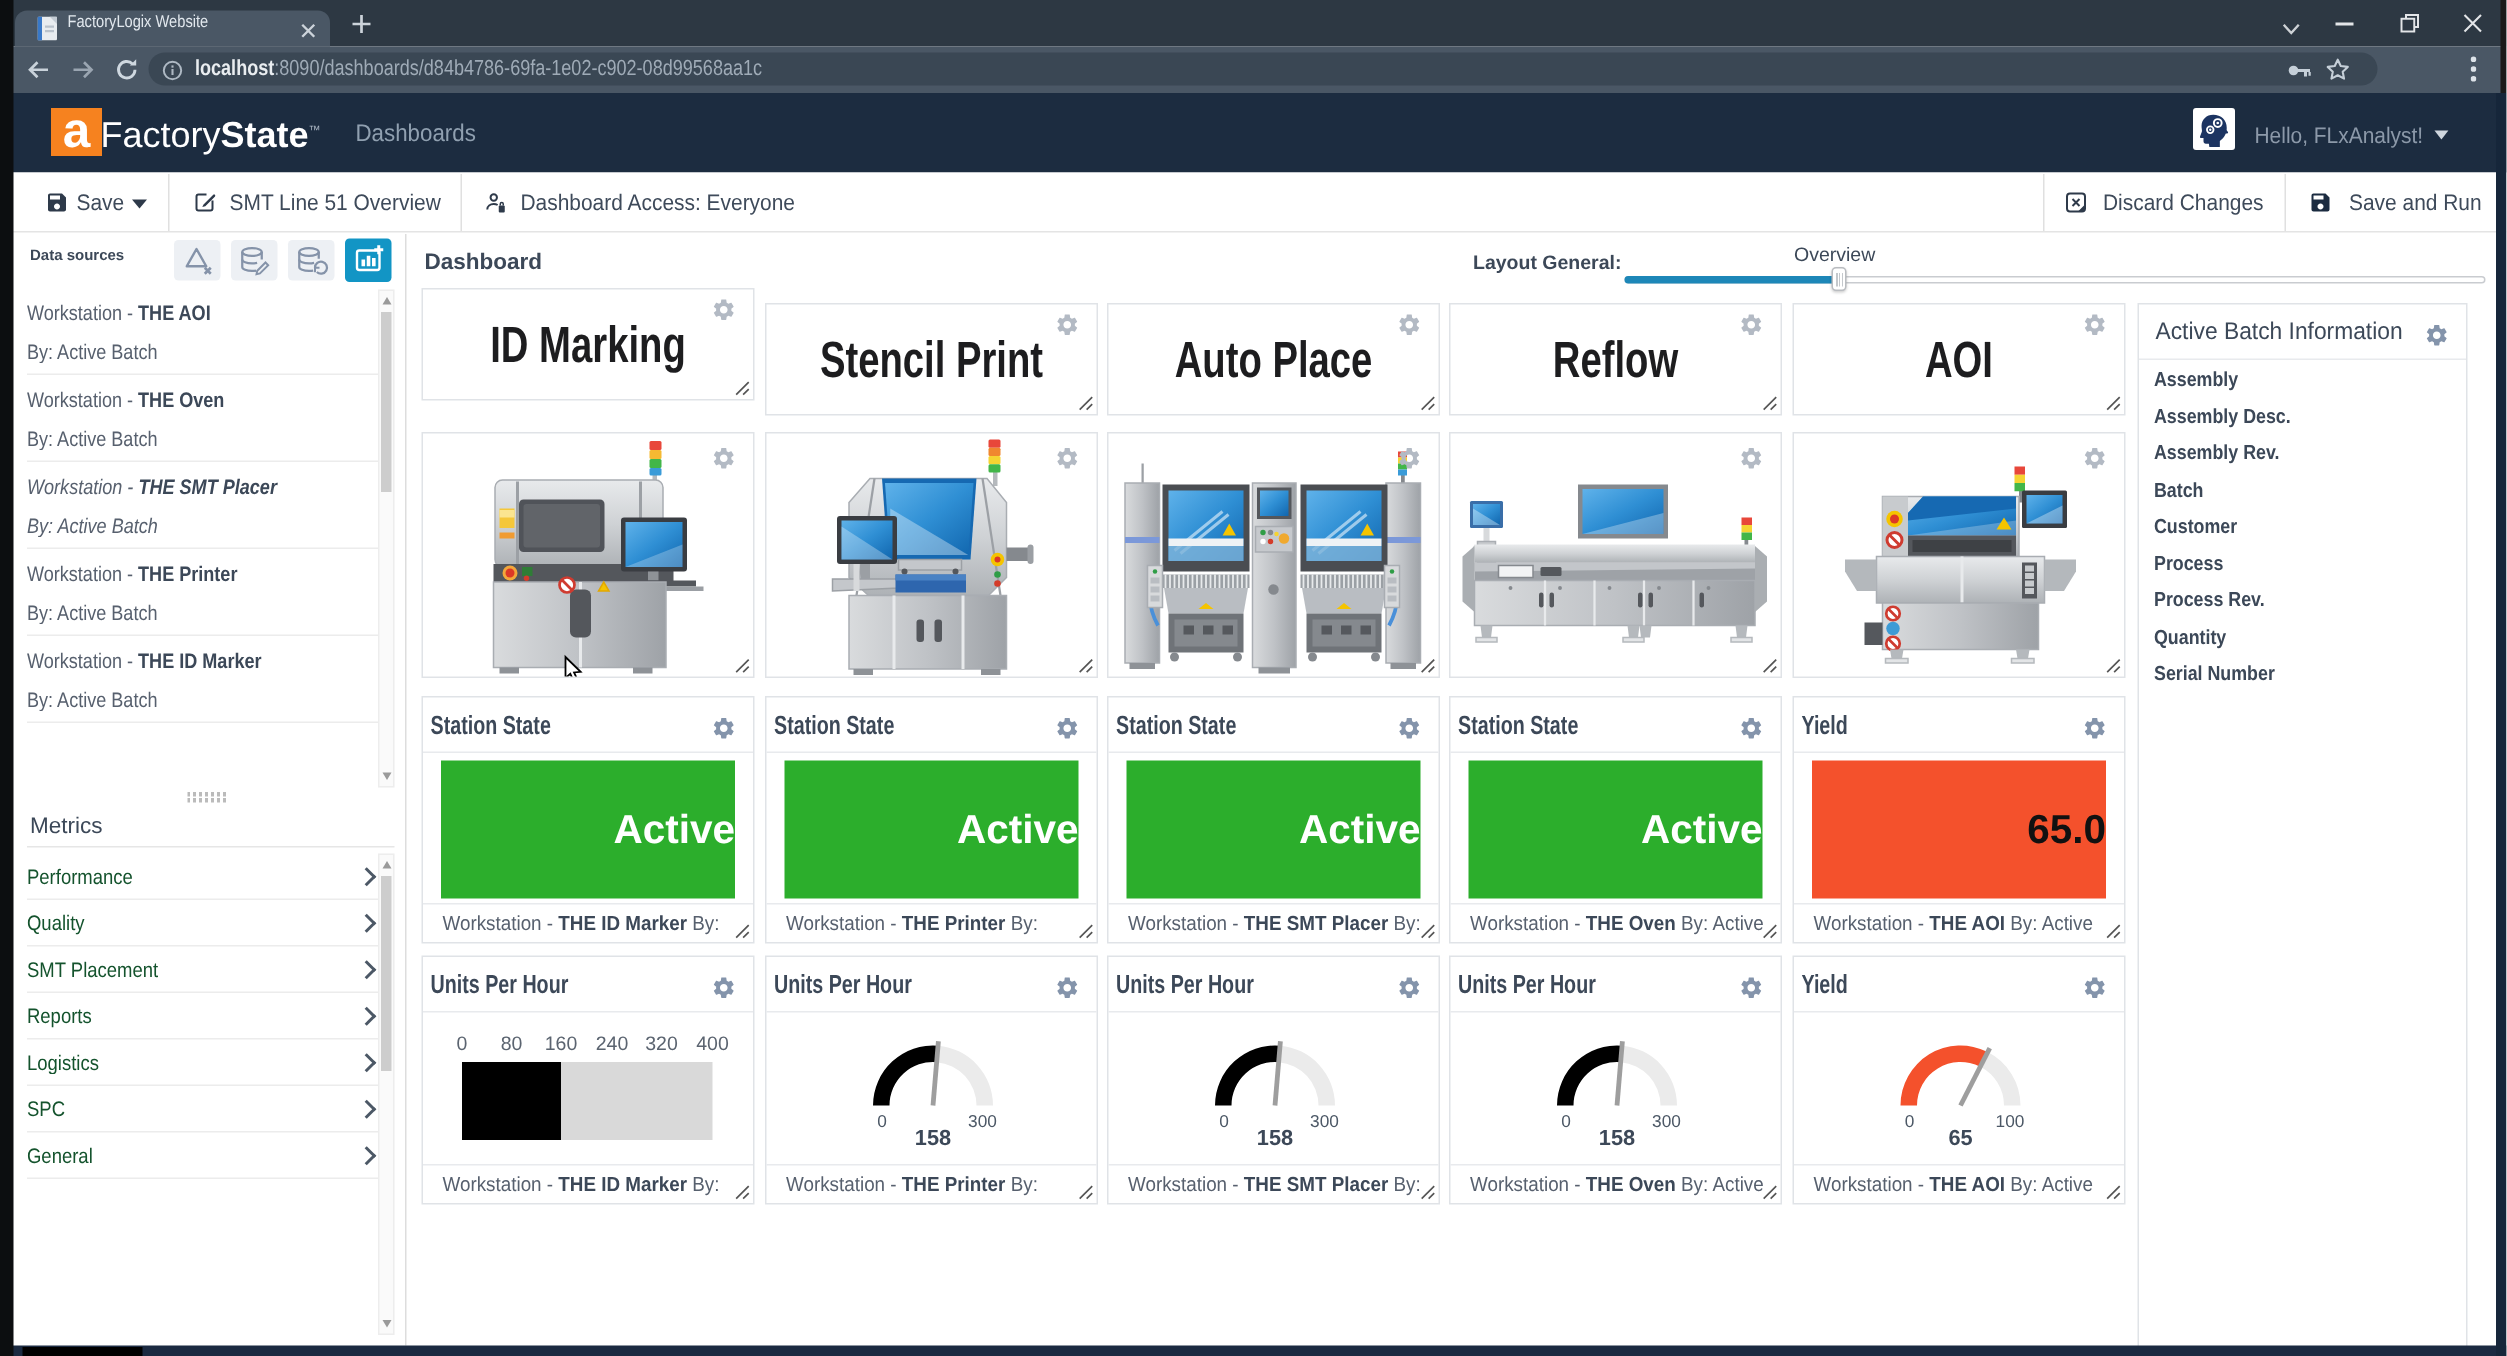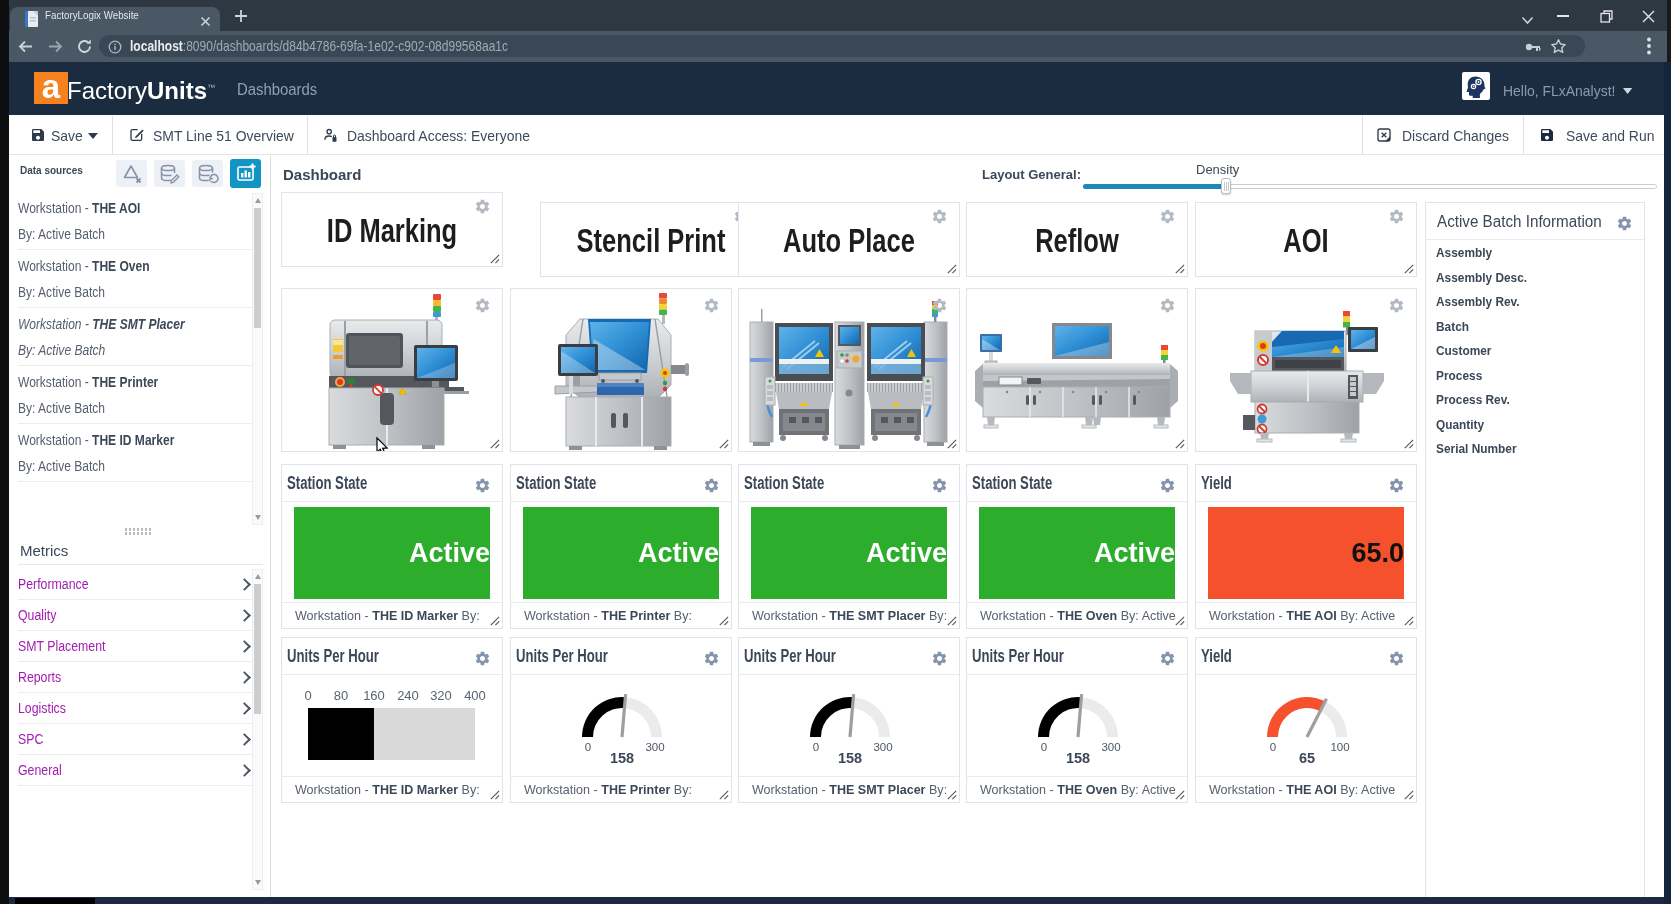--- a/index.html
+++ b/index.html
@@ -32,21 +32,21 @@
 .tbtext { position:absolute; top:127px; font-size:15px; color:#3e4a5a; transform:scaleX(0.93); transform-origin:0 50%; white-space:nowrap; }
 .tbsep { position:absolute; top:116px; height:38px; width:1px; background:#e0e0e0; }
 
 
 #sidebar { left:8px; top:156px; width:262px; height:741px; background:#fff; }
 #sidedivider { left:270px; top:156px; width:1px; height:741px; background:#ddd; }
 .srcitem { position:absolute; left:0; width:243px; border-bottom:1px solid #ececec; }
 .srcname { font-size:14px; color:#57606e; transform:scaleX(0.86); transform-origin:0 50%; white-space:nowrap; }
 .srcname b { color:#3c4858; }
 .srcby { font-size:14px; color:#57606e; transform:scaleX(0.86); transform-origin:0 50%; white-space:nowrap; }
-.mitem { position:absolute; left:0; width:243px; height:31px; border-bottom:1px solid #ececec; font-size:14px; color:#a21caf; }
+.mitem { position:absolute; left:0; width:243px; height:31px; border-bottom:1px solid #ececec; font-size:14px; color:#14532d; }
 .mitem span { display:inline-block; transform:scaleX(0.88); transform-origin:0 50%; }
 .mitem::after { content:""; position:absolute; right:12px; top:11px; width:7px; height:7px; border-right:2px solid #4c5866; border-top:2px solid #4c5866; transform:rotate(45deg); }
 .gear { position:absolute; top:8px; right:11px; width:17px; height:17px; }
 .rsz { position:absolute; right:1px; bottom:1px; width:13px; height:13px; }
 .mach { position:absolute; left:0; top:0; }
 
 
 .card { position:absolute; background:#fff; border:1px solid #e0e3e7; }
 .cardhead { position:absolute; left:0; top:0; right:0; height:37px; border-bottom:1px solid #e8eaed; font-size:17.5px; font-weight:bold; color:#3c4858; line-height:37px; padding-left:5px; white-space:nowrap; }
 .cardhead span { display:inline-block; transform:scaleX(0.75); transform-origin:0 50%; }
@@ -121,21 +121,21 @@
       <path d="M8.5 1.8 L10.5 6 L15.2 6.6 L11.8 9.8 L12.7 14.4 L8.5 12.2 L4.3 14.4 L5.2 9.8 L1.8 6.6 L6.5 6 Z" fill="none" stroke="#c5cfd8" stroke-width="1.4" stroke-linejoin="round"></path>
     </svg></div>
 <div class="abs" style="left:1647px; top:37px;"><svg width="4" height="18" viewBox="0 0 4 18">
       <circle cx="2" cy="2.5" r="1.9" fill="#dde3e9"></circle>
       <circle cx="2" cy="9" r="1.9" fill="#dde3e9"></circle>
       <circle cx="2" cy="15.5" r="1.9" fill="#dde3e9"></circle>
     </svg></div>
 
 <div class="abs" id="appheader"></div>
 <div class="abs" id="logo">a</div>
-<div class="abs" id="logotext">Factory<b>Units</b><sup>™</sup></div>
+<div class="abs" id="logotext">Factory<b>State</b><sup>™</sup></div>
 <div class="abs" id="navdash">Dashboards</div>
 <div class="abs" id="avatar">
   <svg width="28" height="28" viewBox="0 0 28 28">
     <path fill="#1c3461" d="M13.5 4.5 c-4.6 0-7.6 3.2-7.8 7.2 -0.1 1.9 0.5 3 0.2 4.2 l-1.2 3.1 c-0.2 0.6 0.1 1 0.7 1 h1.6 v2.2 c0 1 0.6 1.6 1.6 1.6 h2 l0.3 2.2 h7 v-4 c2-1.5 4.6-4.3 4.6-8.7 0-5.3-3.8-8.8-9-8.8 z"></path>
     <path fill="#1c3461" d="M20 12 l3.2 3.8 c0.4 0.5 0.1 1.2-0.5 1.2 h-2.5 z"></path>
     <circle cx="16.5" cy="10" r="2.6" fill="none" stroke="#fff" stroke-width="1.3"></circle>
     <circle cx="16.5" cy="10" r="0.9" fill="#fff"></circle>
     <circle cx="11.5" cy="14.5" r="2.2" fill="none" stroke="#fff" stroke-width="1.2"></circle>
     <circle cx="11.5" cy="14.5" r="0.8" fill="#fff"></circle>
   </svg>
@@ -308,21 +308,21 @@
 
 <div class="card" style="left:281px; top:192px; width:222px; height:75px;">
   <svg class="gear" style="top:5px;" viewBox="0 0 24 24">
       <use href="#geargl"></use>
     </svg>
   <div class="bigtitle">ID Marking</div>
   <svg class="rsz" viewBox="0 0 14 14">
       <use href="#rszg"></use>
     </svg>
 </div>
-<div class="card" style="left:540px; top:202px; width:222px; height:75px;">
+<div class="card" style="left:510px; top:202px; width:222px; height:75px;">
   <svg class="gear" style="top:5px;" viewBox="0 0 24 24">
       <use href="#geargl"></use>
     </svg>
   <div class="bigtitle">Stencil Print</div>
   <svg class="rsz" viewBox="0 0 14 14">
       <use href="#rszg"></use>
     </svg>
 </div>
 <div class="card" style="left:738px; top:202px; width:222px; height:75px;">
   <svg class="gear" style="top:5px;" viewBox="0 0 24 24">
@@ -837,21 +837,21 @@
     </svg>
   <div style="position:absolute; left:10px; top:38px; font-size:13.5px; font-weight:bold; color:#3c4858; line-height:24.5px; transform:scaleX(0.88); transform-origin:0 0; white-space:nowrap;">
     Assembly<br>Assembly Desc.<br>Assembly Rev.<br>Batch<br>Customer<br>Process<br>Process Rev.<br>Quantity<br>Serial Number
   </div>
   <div class="cardfoot"><span class="cf">Workstation - <b>THE ID Marker</b> By:</span></div>
   <svg class="rsz" viewBox="0 0 14 14">
       <use href="#rszg"></use>
     </svg>
 </div>
 
-<div class="abs" style="left:1196px; top:162px; font-size:13px; color:#3c4858;">Density</div>
+<div class="abs" style="left:1196px; top:162px; font-size:13px; color:#3c4858;">Overview</div>
 <div class="abs" style="left:1083px; top:184px; width:574px; height:5px; background:#fff; border:1px solid #c9ccd0; border-radius:3px;"></div>
 <div class="abs" style="left:1083px; top:184px; width:142px; height:5px; background:#1d87b8; border-radius:3px;"></div>
 <div class="abs" style="left:1221px; top:178px; width:10px; height:16px; background:#fff; border:1px solid #b9bcc0; border-radius:3px; box-shadow:0 1px 2px rgba(0,0,0,.2);">
     <div style="margin:3px auto 0; width:5px; height:9px; background-image:repeating-linear-gradient(90deg,#c4c8cc 0 1px,transparent 1px 2px);"></div>
   </div>
 
 <div class="abs" style="left:0; top:897px; width:1671px; height:7px; background:#1b2a41;"></div>
 <div class="abs" style="left:15px; top:898px; width:80px; height:6px; background:#000;"></div>
 <div class="abs" style="left:0; top:0; width:9px; height:904px; background:#0c0e10;"></div>
 <div class="abs" style="left:1664px; top:62px; width:7px; height:842px; background:#16263a;"></div>

